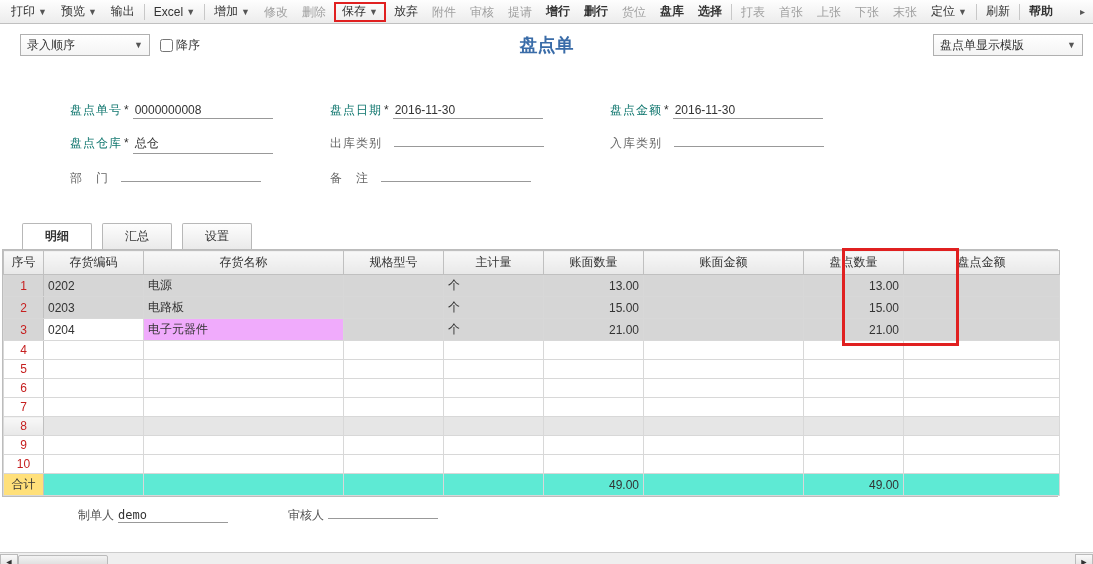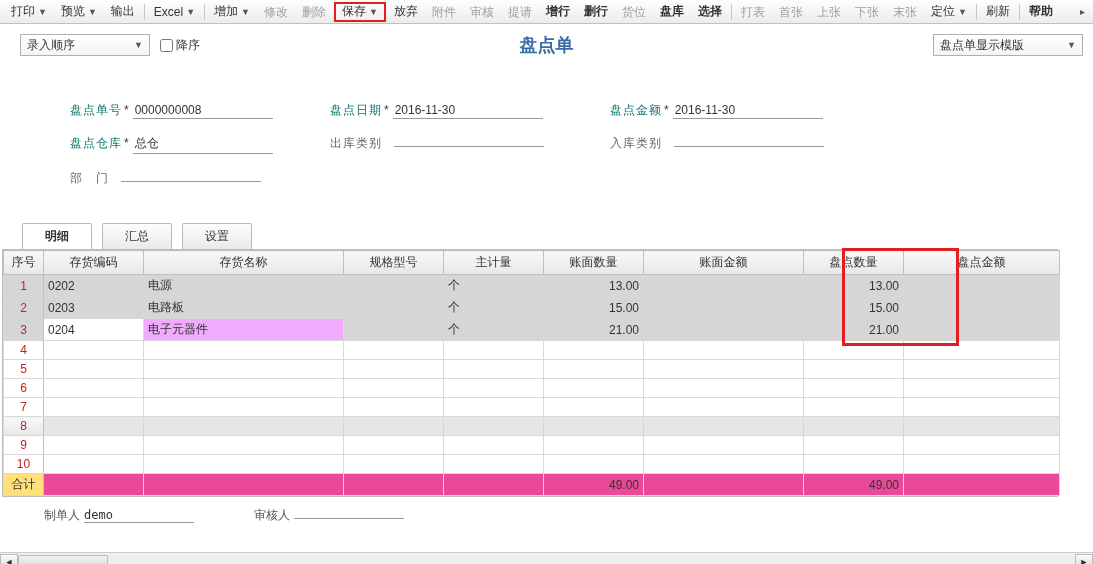--- a/index.html
+++ b/index.html
@@ -48,34 +48,34 @@
 .grid th { background: linear-gradient(#f8f8f8,#e8e8e8); border: 1px solid #c0c0c0; font-weight: normal; font-size: 12px; padding: 3px 2px; color: #333; height: 22px; }
 .grid td { border: 1px solid #d8d8d8; font-size: 12px; padding: 2px 4px; height: 19px; color: #333; }
 .grid .rownum { background: linear-gradient(#f8f8f8,#e8e8e8); text-align: center; color: #c62020; border-right: 1px solid #c0c0c0; }
 .grid .num { text-align: right; }
 .grid tr.selected td { background: #d6d6d6; }
 .grid tr.editing td { background: #d6d6d6; }
 .grid tr.editing td.editcell { background: #f0abfc; }
 .grid tr.blank td { background: #fff; }
 .grid tr.stripe td { background: #e6e6e6; }
 .grid tr.stripe td.rownum { background: linear-gradient(#f8f8f8,#e8e8e8); }
-.grid tr.total td { background: #ec4899; color: #333; }
+.grid tr.total td { background: #5eead4; color: #333; }
 .grid tr.total td.rownum { background: #ffe07a; color: #333; }
 
 .col-seq { width: 40px; }
 .col-code { width: 100px; }
 .col-name { width: 200px; }
 .col-spec { width: 100px; }
 .col-unit { width: 100px; }
 .col-bookqty { width: 100px; }
 .col-bookamt { width: 160px; }
 .col-countqty { width: 100px; }
 .col-countamt { width: 156px; }
 
-.footer-bar { padding: 10px 0 4px 44px; display: flex; }
+.footer-bar { padding: 10px 0 4px 78px; display: flex; }
 .footer-group { display: flex; align-items: baseline; margin-right: 60px; }
 .footer-label { font-size: 12px; color: #555; }
 .footer-value { border-bottom: 1px solid #999; min-width: 110px; margin-left: 4px; font-family: monospace; font-size: 12px; }
 
 .hscroll-track { display:flex; align-items:center; height: 18px; background: #efefef; border-top: 1px solid #ccc; }
 .hscroll-btn { width: 18px; height: 16px; background: linear-gradient(#fafafa,#dcdcdc); border: 1px solid #bbb; text-align: center; font-size: 9px; line-height: 14px; cursor: pointer; }
 .hscroll-thumb { flex: 0 0 90px; height: 14px; background: linear-gradient(#f2f2f2,#d8d8d8); border: 1px solid #bbb; border-radius: 2px; margin: 0 0; }
 .hscroll-space { flex: 1; }
 </style>
 </head>
@@ -220,20 +220,24 @@
         </div>
         <div class="form-group fg3">
           <span class="form-label gray">入库类别</span>
           <span class="form-value wide" style="margin-left:12px"></span>
         </div>
       </div>
       <div class="form-row">
         <div class="form-group fg1">
           <span class="form-label gray">部　门</span>
           <span class="form-value" style="margin-left:12px"></span>
+        </div>
+        <div class="form-group fg3">
+          <span class="form-label gray">备　注</span>
+          <span class="form-value wide" style="margin-left:12px"></span>
         </div>
       </div>
     </div>
 
     <div class="tabs">
       <div class="tab active">明细</div>
       <div class="tab">汇总</div>
       <div class="tab">设置</div>
     </div>
 

